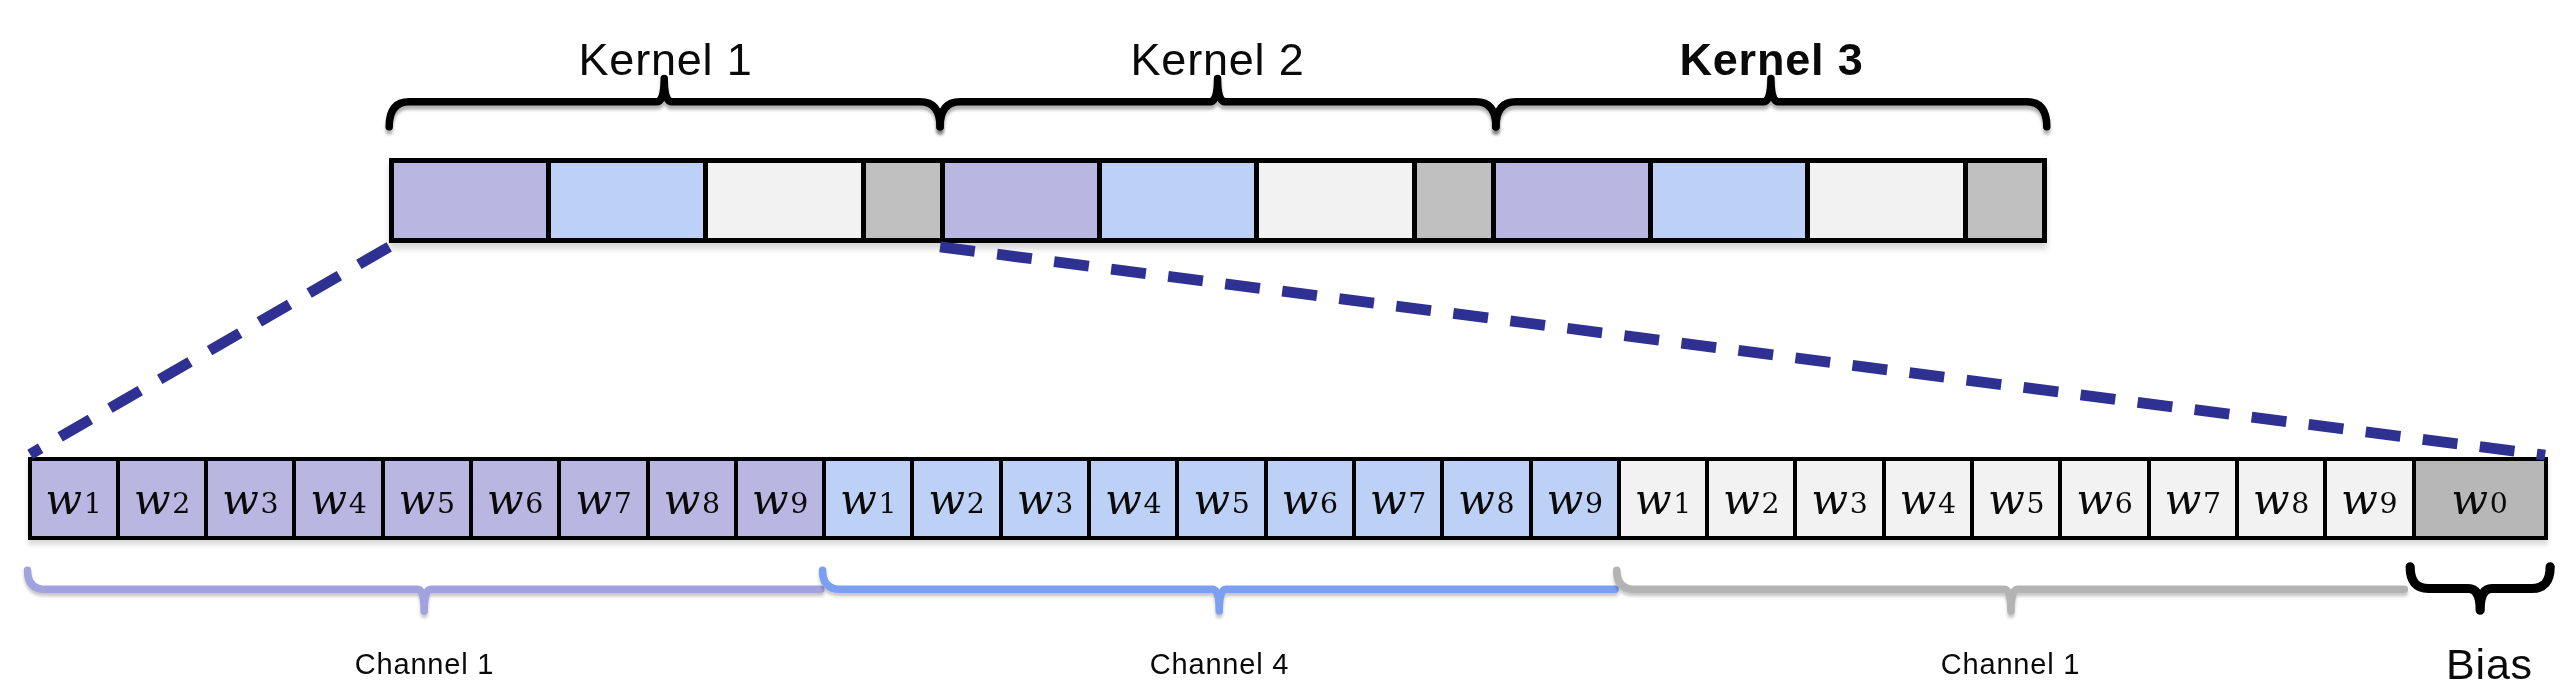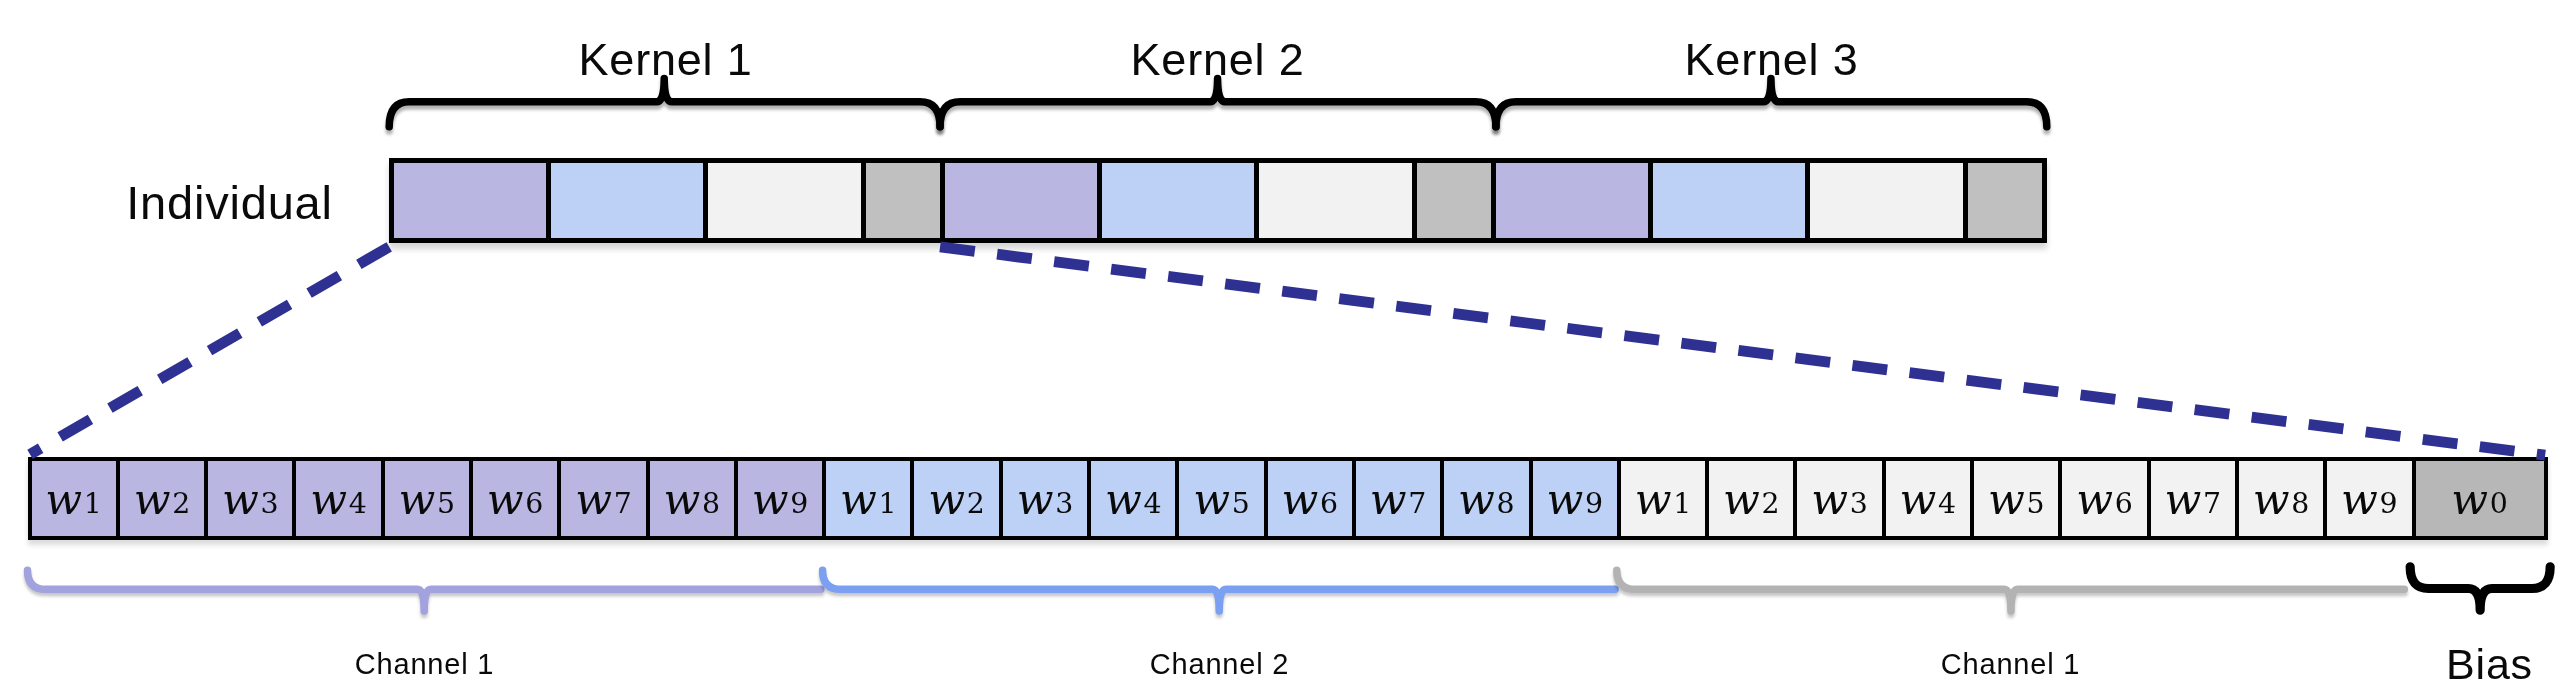--- a/index.html
+++ b/index.html
@@ -20,21 +20,21 @@
     letter-spacing:0.8px;
     white-space:nowrap;
   }
   #individual-label{
     left:113px;top:178px;width:233px;
     font-size:47px;line-height:50px;
   }
   .kernel-label{top:20px;width:417px;margin-top:16px;}
   #kernel-label-1{left:457px;}
   #kernel-label-2{left:1009px;text-align:center;}
-  #kernel-label-3{left:1563px;}
+  #kernel-label-3{left:1563px;font-weight:bold;}
   .channel-label{top:640px;width:433px;font-size:29px;}
   #channel-label-1{left:208px;}
   #channel-label-2{left:1003px;}
   #channel-label-3{left:1794px;}
   #bias-label{top:640px;left:2323px;width:333px;font-size:43px;}
 
   
   #top-bar{
     position:absolute;left:389px;top:158px;width:1658px;height:85px;
     border:5px solid #000;box-sizing:border-box;
@@ -71,28 +71,27 @@
 
   #overlay{position:absolute;left:0;top:0;width:2576px;height:697px;pointer-events:none;}
   .brace-shadow{filter:drop-shadow(0px 5px 2px rgba(0,0,0,0.30));}
   .soft-shadow{filter:drop-shadow(0px 4px 2px rgba(0,0,0,0.22));}
 </style>
 </head>
 <body>
 
 <div id="canvas">
 
-  <div class="diagram-label" id="individual-label">Individual</div>
 
   <div class="diagram-label kernel-label" id="kernel-label-1">Kernel 1</div>
   <div class="diagram-label kernel-label" id="kernel-label-2">Kernel 2</div>
   <div class="diagram-label kernel-label" id="kernel-label-3">Kernel 3</div>
 
   <div class="diagram-label channel-label" id="channel-label-1">Channel 1</div>
-  <div class="diagram-label channel-label" id="channel-label-2">Channel 2</div>
+  <div class="diagram-label channel-label" id="channel-label-2">Channel 4</div>
   <div class="diagram-label channel-label" id="channel-label-3">Channel 1</div>
   <div class="diagram-label" id="bias-label">Bias</div>
 
   <div id="top-bar">
       <div class="seg" style="flex: 190 1 0px; background: rgb(185, 183, 226);"></div>
       <div class="seg" style="flex: 190 1 0px; background: rgb(189, 208, 245);"></div>
       <div class="seg" style="flex: 190 1 0px; background: rgb(242, 242, 242);"></div>
       <div class="seg" style="flex: 93 1 0px; background: rgb(192, 192, 192);"></div>
       <div class="seg" style="flex: 190 1 0px; background: rgb(185, 183, 226);"></div>
       <div class="seg" style="flex: 190 1 0px; background: rgb(189, 208, 245);"></div>

